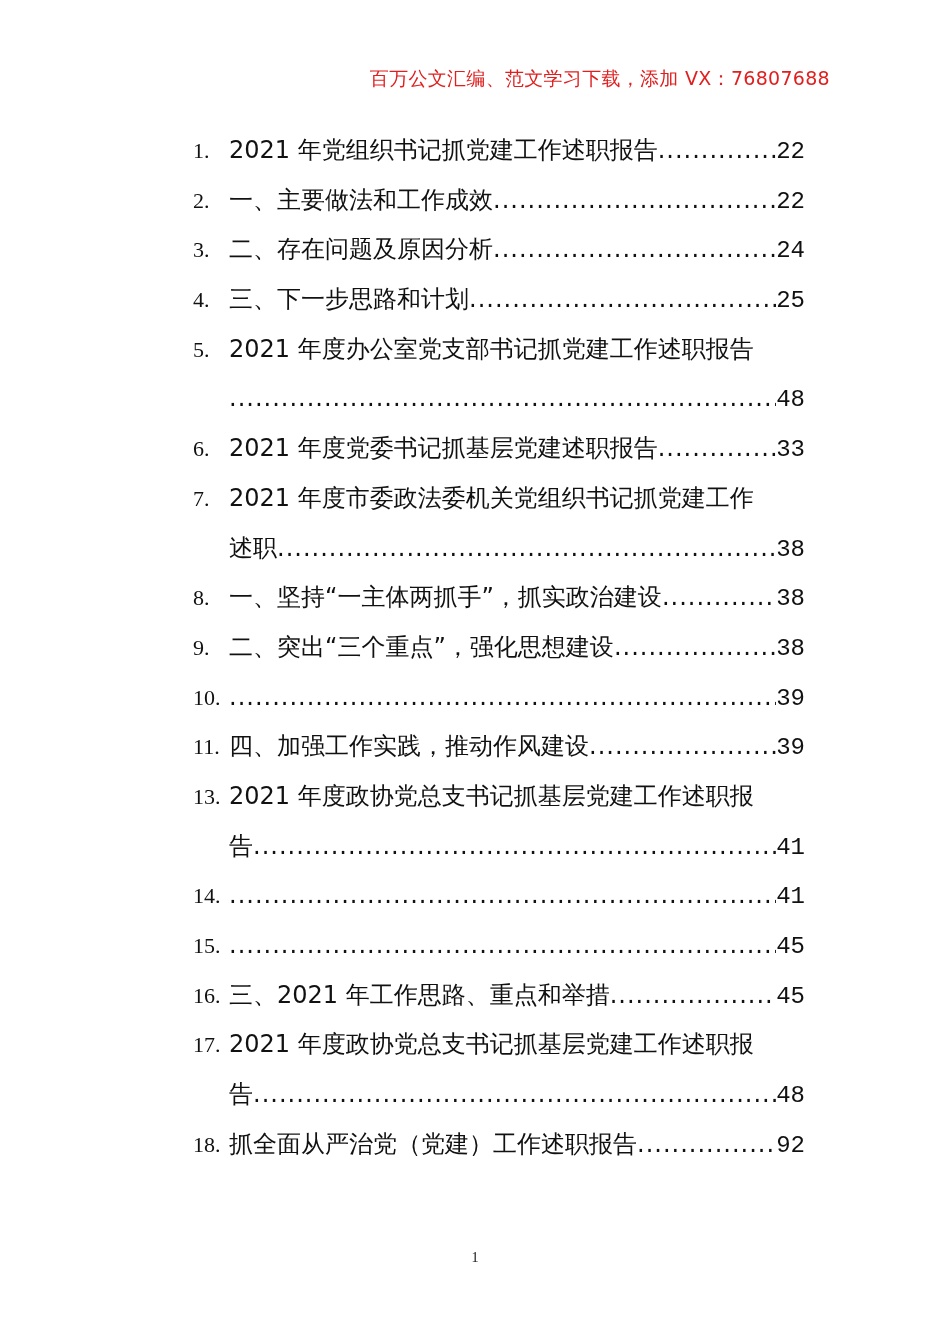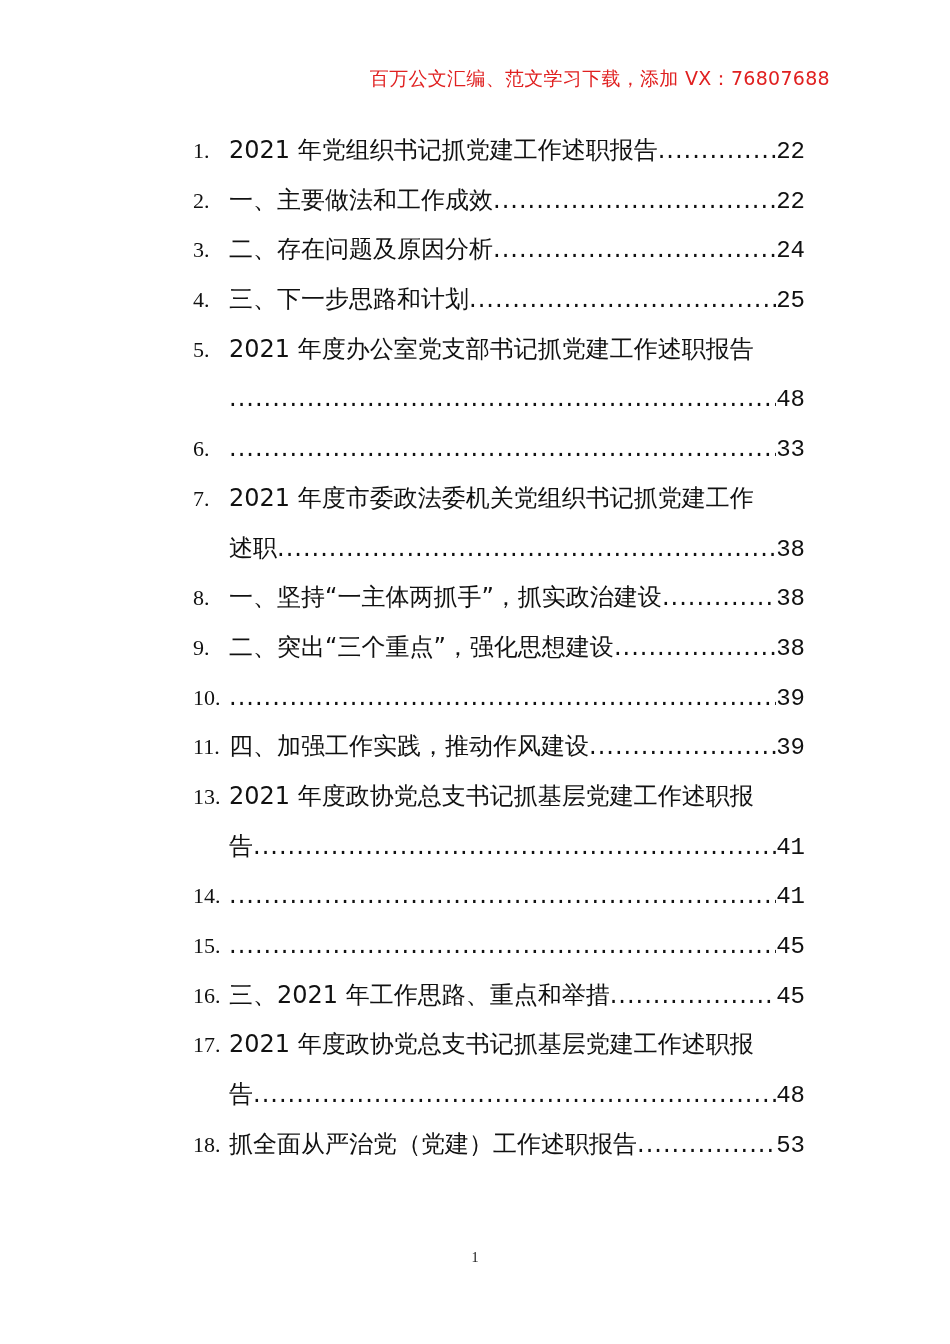--- a/index.html
+++ b/index.html
@@ -76,20 +76,21 @@
       <div class="entry">
         <div class="line">
           <span class="title"></span>
           <span class="leader"></span>
           <span class="pg">48</span>
         </div>
       </div>
       <div class="entry">
         <span class="num">6.</span>
         <div class="line">
+          <span class="title">2021 年度党委书记抓基层党建述职报告</span>
           <span class="leader"></span>
           <span class="pg">33</span>
         </div>
       </div>
       <div class="entry">
         <span class="num">7.</span>
         <div class="line">
           <span class="title">2021 年度市委政法委机关党组织书记抓党建工作</span>
         </div>
       </div>
@@ -177,18 +178,18 @@
           <span class="title">告</span>
           <span class="leader"></span>
           <span class="pg">48</span>
         </div>
       </div>
       <div class="entry">
         <span class="num">18.</span>
         <div class="line">
           <span class="title">抓全面从严治党（党建）工作述职报告</span>
           <span class="leader"></span>
-          <span class="pg">53</span>
+          <span class="pg">92</span>
         </div>
       </div>
     </div>
   <div class="footer">1</div>
 </div>
 
 </body></html>

